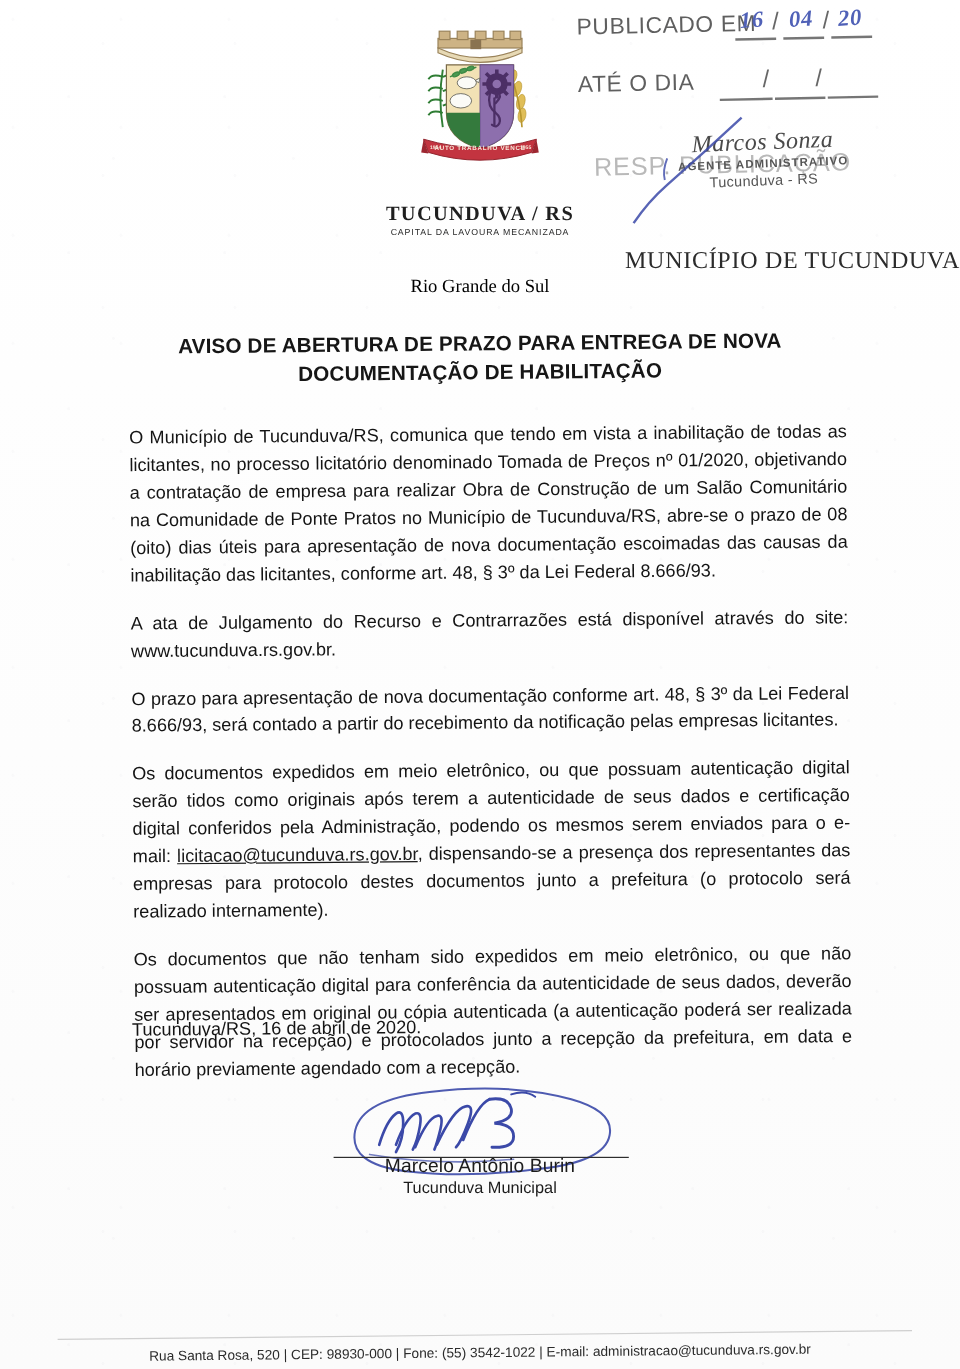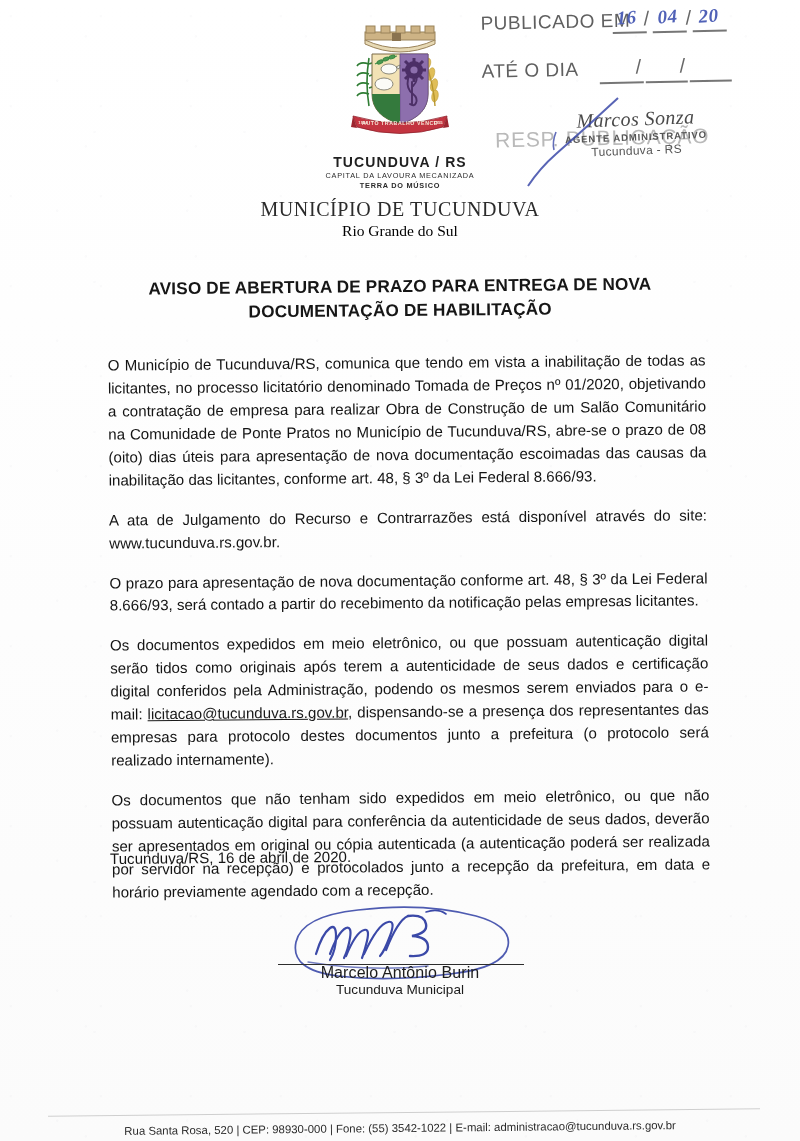--- a/index.html
+++ b/index.html
@@ -44,33 +44,35 @@
     margin: 0 auto;
     position: relative;
   }
   .muni-name {
     font-family: "Liberation Serif", serif;
     font-size: 20px;
     letter-spacing: .6px;
     color: #2b2b2b;
     margin-top: 8px;
     line-height: 1.18;
+    text-align: right;
   }
   .muni-state {
     font-family: "Liberation Serif", serif;
     font-size: 15.5px;
     color: #000000;
     line-height: 1.2;
   }
   .crest-line1 {
-    font-size: 14px;
+    font-size: 17px;
     font-weight: bold;
     letter-spacing: 1.1px;
     color: #1f1f1f;
-    margin-top: 2px;
+    margin-top: 16px;
+    font-family: Liberation Serif, serif;
   }
   .crest-line2 {
     font-size: 7.3px;
     font-weight: normal;
     letter-spacing: .75px;
     color: #2a2a2a;
     margin-top: 1px;
   }
   .crest-line3 {
     font-size: 7.3px;
@@ -344,21 +346,20 @@
           <path d="M108 92 l2 11 l-6 1 z" fill="#9d2630"></path>
           <text x="61" y="101" font-family="Liberation Sans, sans-serif" font-size="5.2" font-weight="bold" fill="#f6e7d8" text-anchor="middle" letter-spacing=".6">AUTO TRABALHO VENCE</text>
           <text x="24" y="100" font-family="Liberation Sans, sans-serif" font-size="4.2" font-weight="bold" fill="#f6e7d8" text-anchor="middle">1954</text>
           <text x="99" y="100" font-family="Liberation Sans, sans-serif" font-size="4.2" font-weight="bold" fill="#f6e7d8" text-anchor="middle">1955</text>
         </g>
       </svg>
     </div>
 
     <div class="crest-line1">TUCUNDUVA / RS</div>
     <div class="crest-line2">CAPITAL DA LAVOURA MECANIZADA</div>
-    <div class="crest-line3">TERRA DO MÚSICO</div>
 
     <div class="muni-name">MUNICÍPIO DE TUCUNDUVA</div>
     <div class="muni-state">Rio Grande do Sul</div>
   </div>
 
   <div id="publish-stamp">
 
     <div class="stamp-row">
       <span class="stamp-label">PUBLICADO EM</span>
       <span class="hand-blue" style="left:136px; top:-1px;">16</span>

